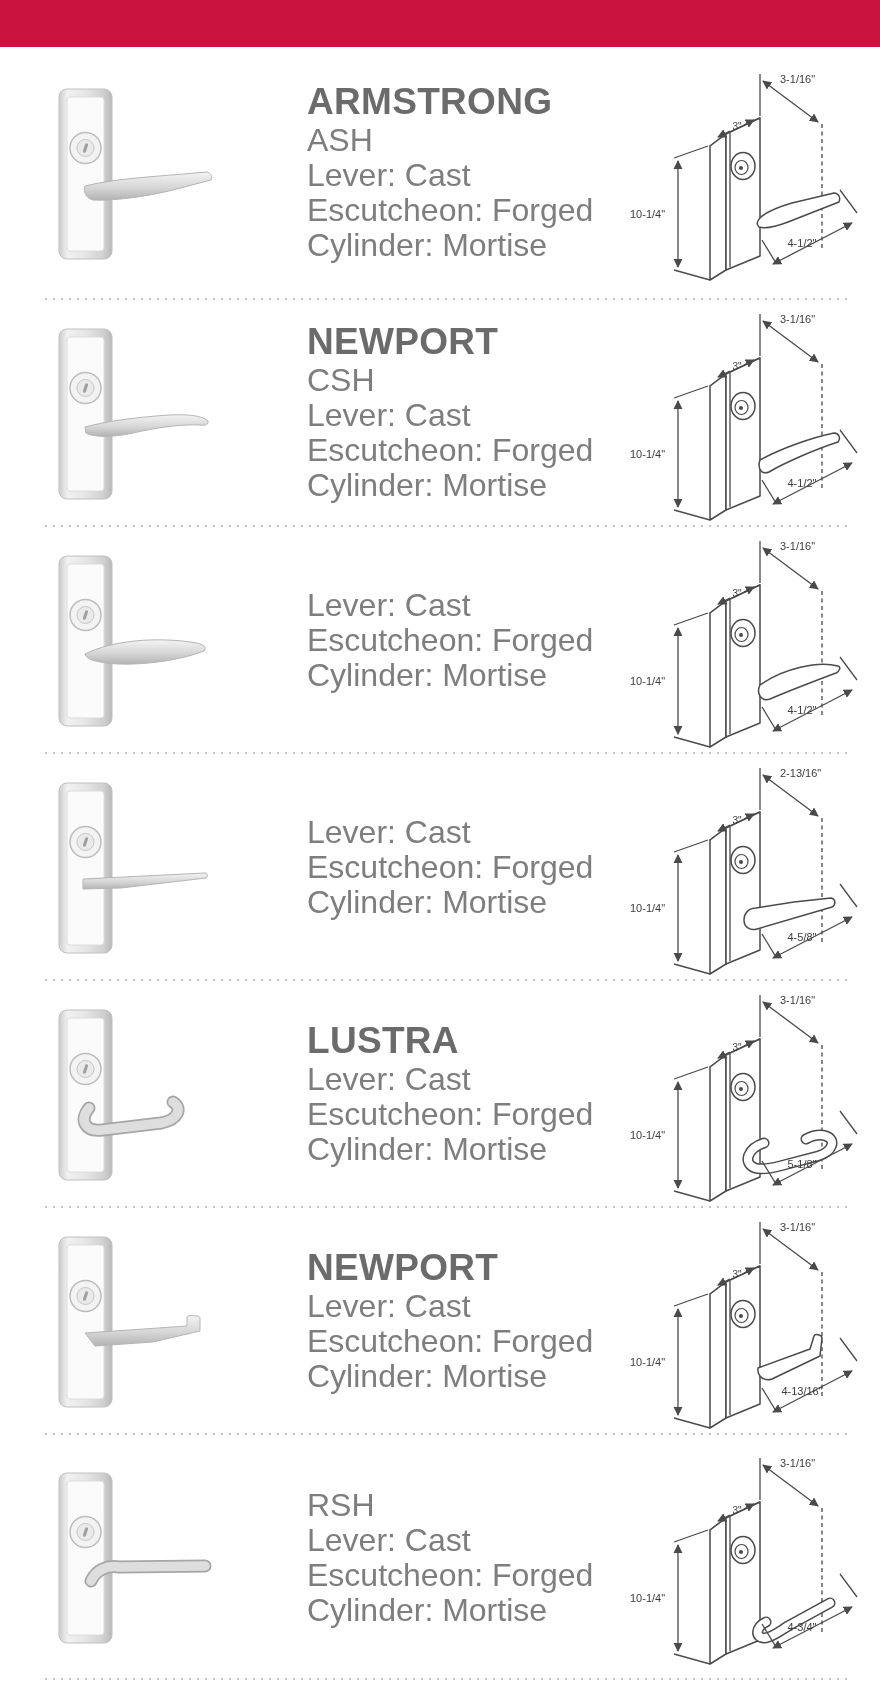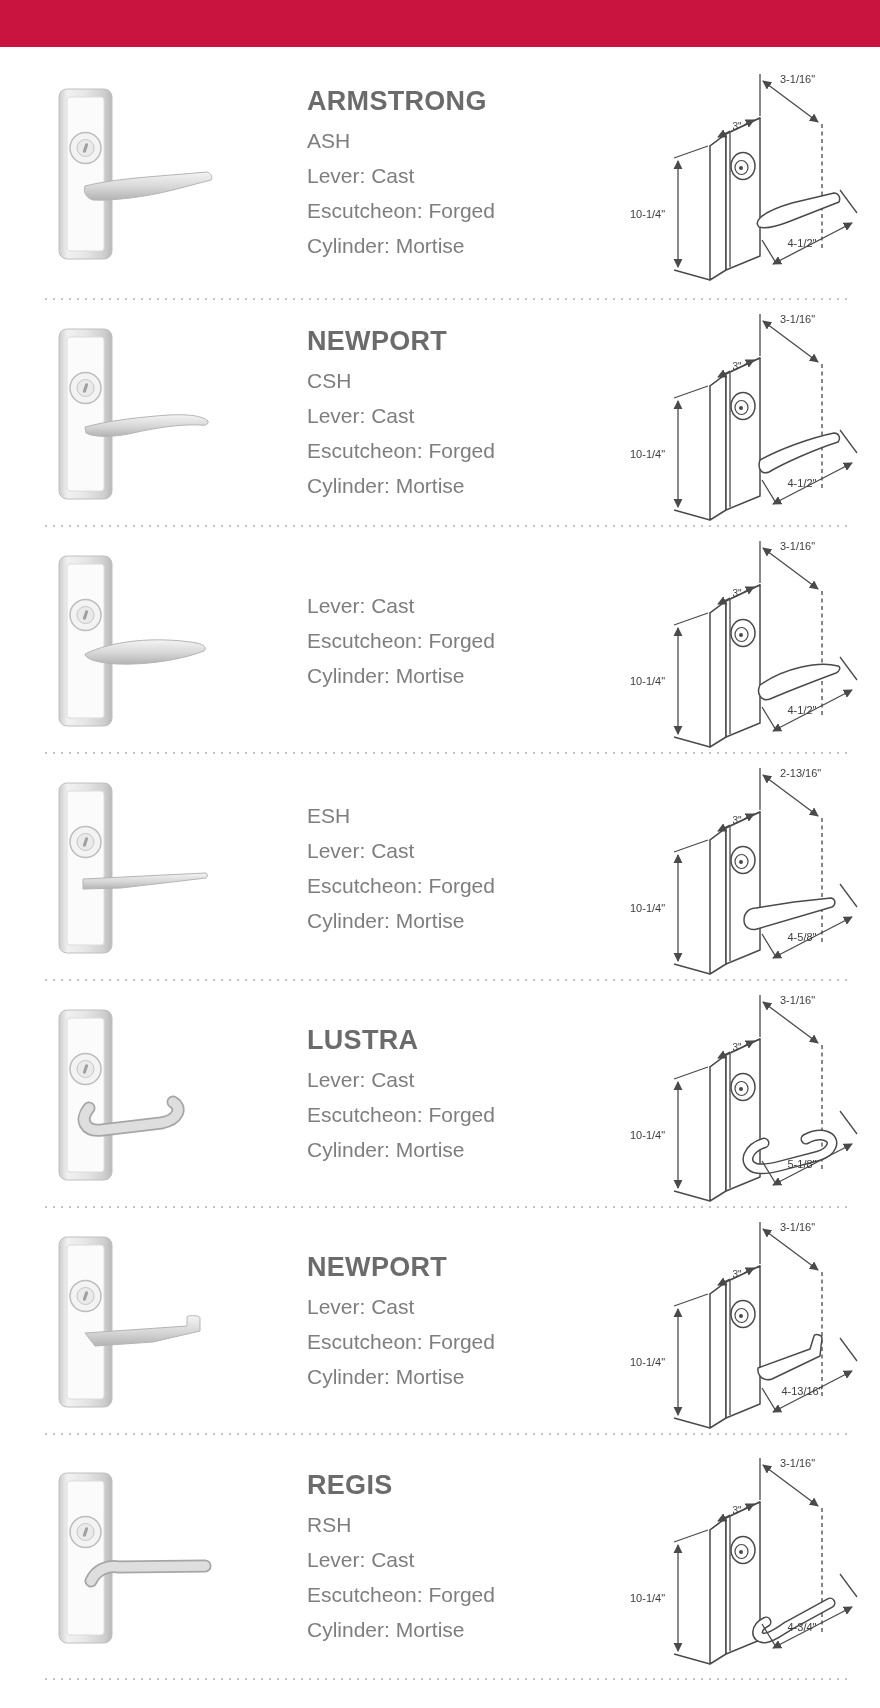--- a/index.html
+++ b/index.html
@@ -17,24 +17,24 @@
   .row:first-child{height:253px;}
   .row:last-child{height:245px;}
   .row::after{
     content:'';position:absolute;left:45px;right:28px;bottom:0;height:2px;
     background-image:repeating-linear-gradient(to right,#c4c4c4 0 2px,transparent 2px 8px);
   }
   .photo{width:175px;height:180px;flex:none;}
   .photo svg{width:175px;height:180px;display:block;}
   .info{width:315px;flex:none;margin-left:77px;}
   .p-name{
-    margin:0 0 4px 0;font-size:27px;font-weight:bold;color:#6b6b6b;
+    margin:0 0 4px 0;font-size:37px;font-weight:bold;color:#6b6b6b;
     line-height:35px;letter-spacing:0.3px;
   }
-  .p-line{font-size:21px;color:#7e7e7e;line-height:35px;}
+  .p-line{font-size:32px;color:#7e7e7e;line-height:35px;}
   .diagram{width:240px;height:215px;flex:none;margin-left:auto;margin-right:14px;}
   .diagram svg{width:240px;height:215px;display:block;}
   .dim{fill:#3d3d3d;font-size:11px;font-family:"Liberation Sans","DejaVu Sans",sans-serif;}
   .dim-small{font-size:10px;}
   .dline{stroke:#4a4a4a;stroke-width:1.3;fill:none;}
   .dpoly{stroke:#4a4a4a;stroke-width:1.5;fill:#ffffff;stroke-linejoin:round;}
   .dashline{stroke:#555;stroke-width:1.4;stroke-dasharray:4 3.5;fill:none;}
   .lever-fill{fill:#ffffff;stroke:#4a4a4a;stroke-width:1.5;stroke-linejoin:round;}
   .photo-svg .lever-fill{fill:url(#gL);stroke:#b5b5b5;stroke-width:1;}
   .diag-svg .tube-outer{fill:none;stroke:#4a4a4a;stroke-width:11;stroke-linecap:round;stroke-linejoin:round;}
@@ -292,21 +292,20 @@
           <circle cx="30.5" cy="64" r="15.5" fill="#f3f3f3" stroke="#bcbcbc" stroke-width="1.5"></circle>
           <circle cx="30.5" cy="64" r="8.5" fill="#eaeaea" stroke="#c6c6c6"></circle>
           <rect x="29" y="59" width="3" height="10" rx="1.5" fill="#a0a0a0" transform="rotate(18 30.5 64)"></rect>
         </g>
         <path class="tube-outer" d="" style="display: none;"></path>
         <path class="tube-inner" d="" style="display: none;"></path>
         <path class="lever-fill" d="M28 101 L150 95 C153 95,153 99,151 100 L66 110 L28 111 Z"></path>
       </svg>
     </div>
     <div class="info">
-      <div class="p-line">ESH</div>
       <div class="p-line">Lever: Cast</div>
       <div class="p-line">Escutcheon: Forged</div>
       <div class="p-line">Cylinder: Mortise</div>
     </div>
     <div class="diagram">
       <svg class="diag-svg" viewBox="0 0 240 215">
 
         <line class="dashline" x1="196" y1="58" x2="196" y2="185"></line>
 
         <line class="dline" x1="134" y1="8" x2="134" y2="50"></line>
@@ -505,21 +504,20 @@
           <circle cx="30.5" cy="64" r="15.5" fill="#f3f3f3" stroke="#bcbcbc" stroke-width="1.5"></circle>
           <circle cx="30.5" cy="64" r="8.5" fill="#eaeaea" stroke="#c6c6c6"></circle>
           <rect x="29" y="59" width="3" height="10" rx="1.5" fill="#a0a0a0" transform="rotate(18 30.5 64)"></rect>
         </g>
         <path class="tube-outer" d="M36 113 C41 102,52 97,64 99 L150 98"></path>
         <path class="tube-inner" d="M36 113 C41 102,52 97,64 99 L150 98"></path>
         <path class="lever-fill" d="" style="display: none;"></path>
       </svg>
     </div>
     <div class="info">
-      <h2 class="p-name">REGIS</h2>
       <div class="p-line">RSH</div>
       <div class="p-line">Lever: Cast</div>
       <div class="p-line">Escutcheon: Forged</div>
       <div class="p-line">Cylinder: Mortise</div>
     </div>
     <div class="diagram">
       <svg class="diag-svg" viewBox="0 0 240 215">
 
         <line class="dashline" x1="196" y1="58" x2="196" y2="185"></line>
 

